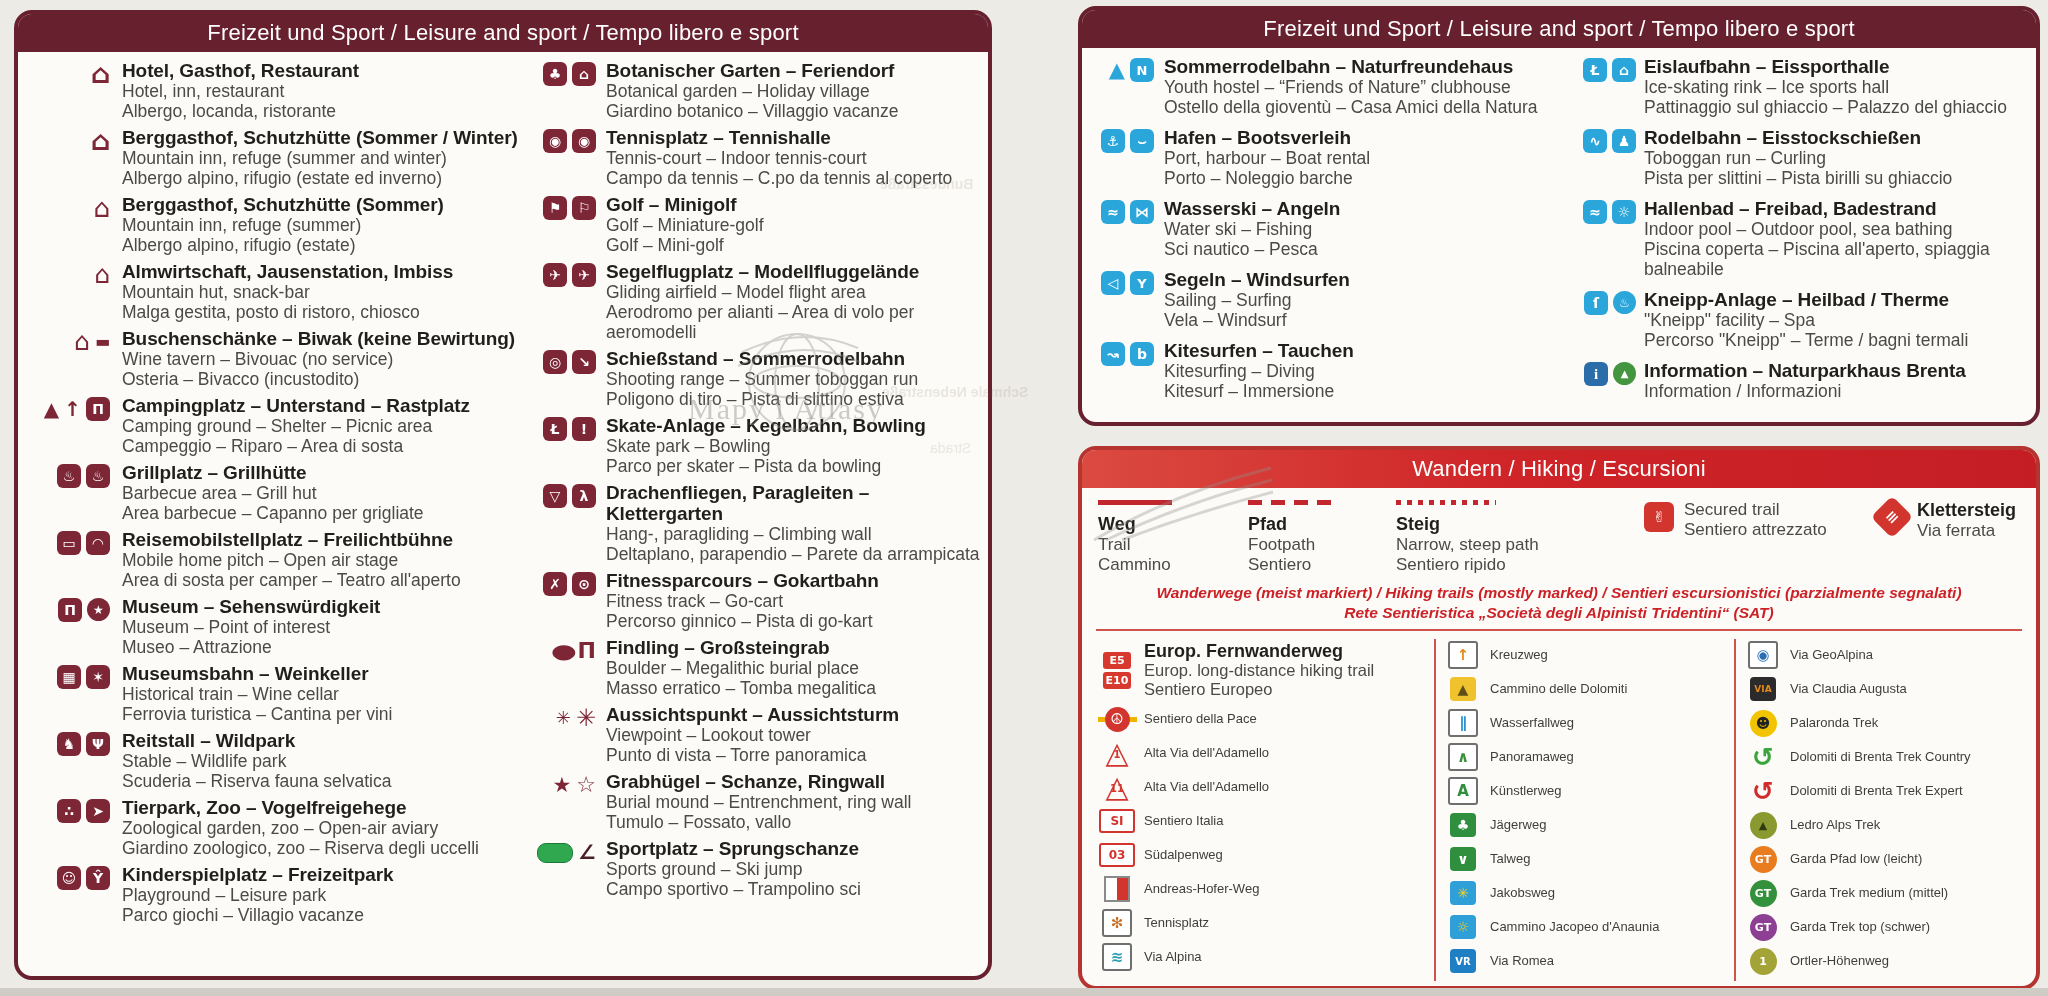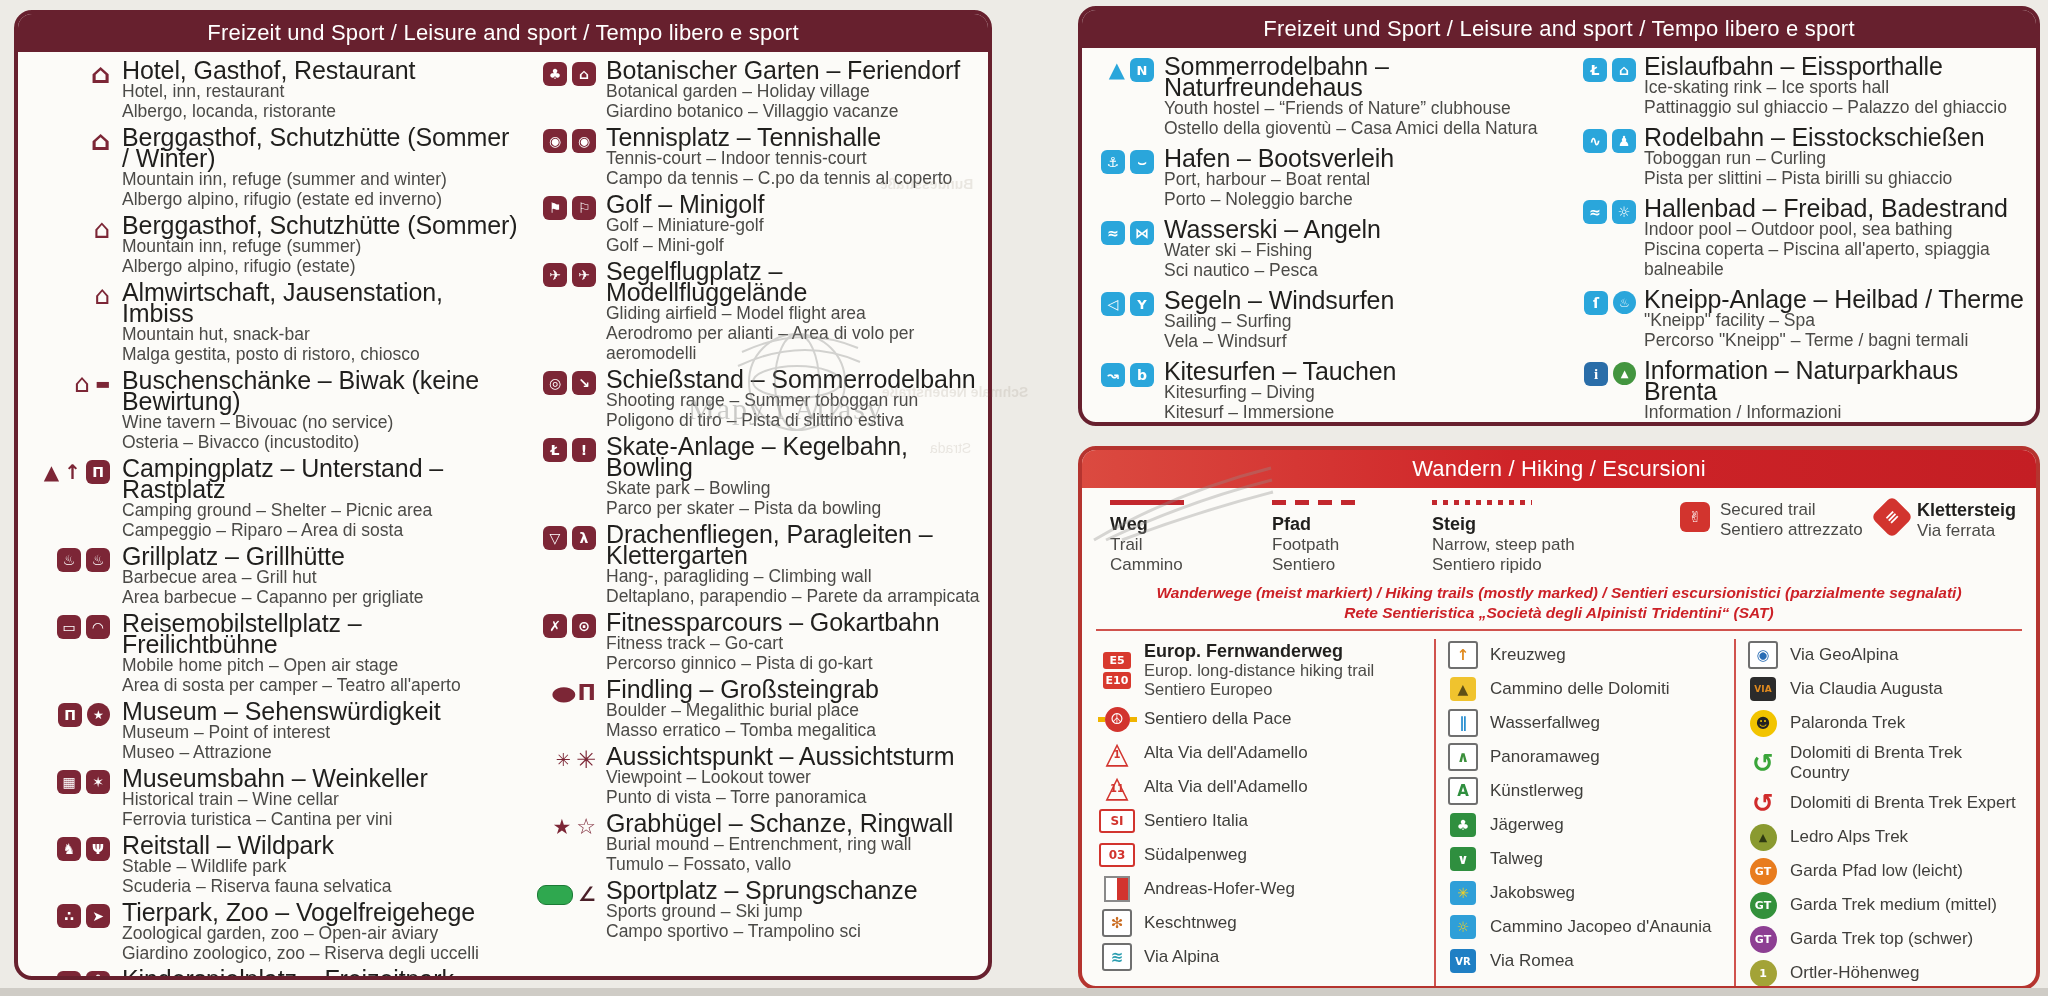--- a/index.html
+++ b/index.html
@@ -18,21 +18,21 @@
   .lt .c2{flex:1;}
   .rt .c1{width:488px;}
   .rt .c2{flex:1;}
   .row{display:flex;margin-bottom:6px;}
   .rt .row{margin-bottom:10px;}
   .icell{flex:0 0 104px;display:flex;gap:5px;justify-content:flex-end;align-items:flex-start;padding:2px 12px 0 0;box-sizing:border-box;}
   .lt .c2 .icell{flex-basis:86px;padding-right:10px;}
   .rt .icell{flex-basis:82px;padding-right:10px;}
   .rt .c2 .icell{flex-basis:74px;padding-right:8px;}
   .tcell{flex:1;min-width:0;}
-  .t{font-size:25px;font-weight:normal;color:#201f1d;line-height:21px;letter-spacing:-.1px;}
+  .t{font-size:19px;font-weight:bold;color:#201f1d;line-height:21px;letter-spacing:-.1px;}
   .s{font-size:17.5px;color:#4b4a47;line-height:20px;}
   
   .ic{font-family:"DejaVu Sans",sans-serif;flex-shrink:0;}
   .ic.sq{width:24px;height:24px;border-radius:6px;display:inline-flex;align-items:center;justify-content:center;
          color:#fff;font-size:14px;font-weight:bold;line-height:1;}
   .ic.circ{width:23px;height:23px;border-radius:50%;display:inline-flex;align-items:center;justify-content:center;
          color:#fff;font-size:12px;font-weight:bold;}
   .ic.plain{display:inline-flex;align-items:center;justify-content:center;line-height:24px;height:24px;}
   .ic.pill{width:34px;height:18px;border-radius:9px;background:#2fa84f;border:1px solid #1c7a36;margin-top:3px;}
   .ic.blob{transform:scaleX(1.5);}
@@ -56,39 +56,39 @@
   .ic.tri .num{position:absolute;left:0;right:0;top:10px;font-size:10px;line-height:10px;font-weight:bold;text-align:center;}
   .ic.bandc{display:inline-flex;align-items:center;}
   .ic.bandc .band{width:7px;height:5px;background:#f0b400;}
   .ic.bandc .bc{width:25px;height:25px;border-radius:50%;background:#d2342e;color:#fff;font-size:15px;
          display:inline-flex;align-items:center;justify-content:center;}
   .ic.flagb{width:22px;height:22px;border:2px solid #8a8a8a;display:inline-flex;box-sizing:content-box;}
   .ic.flagb .fw{flex:1;background:#fff;}
   .ic.flagb .fr{flex:1;background:#d2342e;}
   
   .ttrow{display:flex;padding:12px 14px 0 16px;align-items:flex-start;}
-  .tt{box-sizing:border-box;margin-left:12px;}
+  .tt{box-sizing:border-box;}
   .tt .sample{height:5px;margin-bottom:9px;}
   .sample.solid{width:74px;background:#c2272d;}
   .sample.dashed{width:86px;background:repeating-linear-gradient(90deg,#c2272d 0 14px,transparent 14px 23px);}
   .sample.dotted{width:100px;background:repeating-linear-gradient(90deg,#c2272d 0 5px,transparent 5px 11px);}
   .tde{font-size:18px;font-weight:bold;color:#201f1d;line-height:21px;}
   .ten,.tit{font-size:17px;color:#4b4a47;line-height:20px;}
   .tt1{width:150px;} .tt2{width:148px;} .tt3{width:222px;}
   .tticon{display:flex;gap:10px;}
   .tticon .ic.sq{width:30px;height:30px;font-size:16px;margin-top:2px;}
   .tt4{margin-left:26px;}
   .tt5{margin-left:auto;margin-right:6px;}
   .notes{margin:8px 14px 0 14px;text-align:center;border-bottom:2px solid #d0524d;padding-bottom:6px;}
   .note{font-size:15.5px;font-style:italic;font-weight:bold;color:#cc2127;line-height:20px;}
   .hlists{display:grid;grid-template-columns:344px 300px 1fr;padding:8px 8px 0 8px;}
   .hcol{box-sizing:border-box;padding:2px 4px 0 6px;}
   .hcol+.hcol{border-left:2px solid #d0524d;}
   .hrow{display:flex;align-items:center;margin-bottom:6px;min-height:28px;}
-  .hl{font-size:17px;color:#3f3e3b;line-height:20px;padding-left:6px;}
+  .hl{font-size:13px;color:#3f3e3b;line-height:20px;padding-left:6px;}
   .hlb{font-size:18px;font-weight:bold;color:#201f1d;line-height:20px;padding-left:6px;}
   .hls{font-size:16.5px;color:#4b4a47;line-height:19px;padding-left:6px;}
   
   .wm{position:absolute;left:688px;top:392px;font-size:30px;color:#8f8f8d;opacity:.45;letter-spacing:2px;
       font-family:"Liberation Serif",serif;z-index:6;}
   .globe{position:absolute;left:732px;top:322px;z-index:6;opacity:.38;}
   .swoosh{position:absolute;left:1086px;top:462px;z-index:6;opacity:.35;}
   .bleed{position:absolute;z-index:5;color:#7a6a58;opacity:.14;font-weight:bold;transform:scaleX(-1);
       font-size:14px;white-space:nowrap;}
   .bl0{left:880px;top:176px;} .bl1{left:882px;top:384px;} .bl2{left:930px;top:440px;font-weight:normal;}
@@ -608,21 +608,21 @@
             </div>
             <div>
               <div class="hl">Andreas-Hofer-Weg</div>
             </div>
           </div>
           <div class="hrow">
             <div class="bcell">
               <span class="ic wbadge" style="color: rgb(201, 106, 30);">✻</span>
             </div>
             <div>
-              <div class="hl">Keschtnweg</div>
+              <div class="hl">Tennisplatz</div>
             </div>
           </div>
           <div class="hrow">
             <div class="bcell">
               <span class="ic wbadge" style="color: rgb(42, 157, 176);">≋</span>
             </div>
             <div>
               <div class="hl">Via Alpina</div>
             </div>
           </div>

